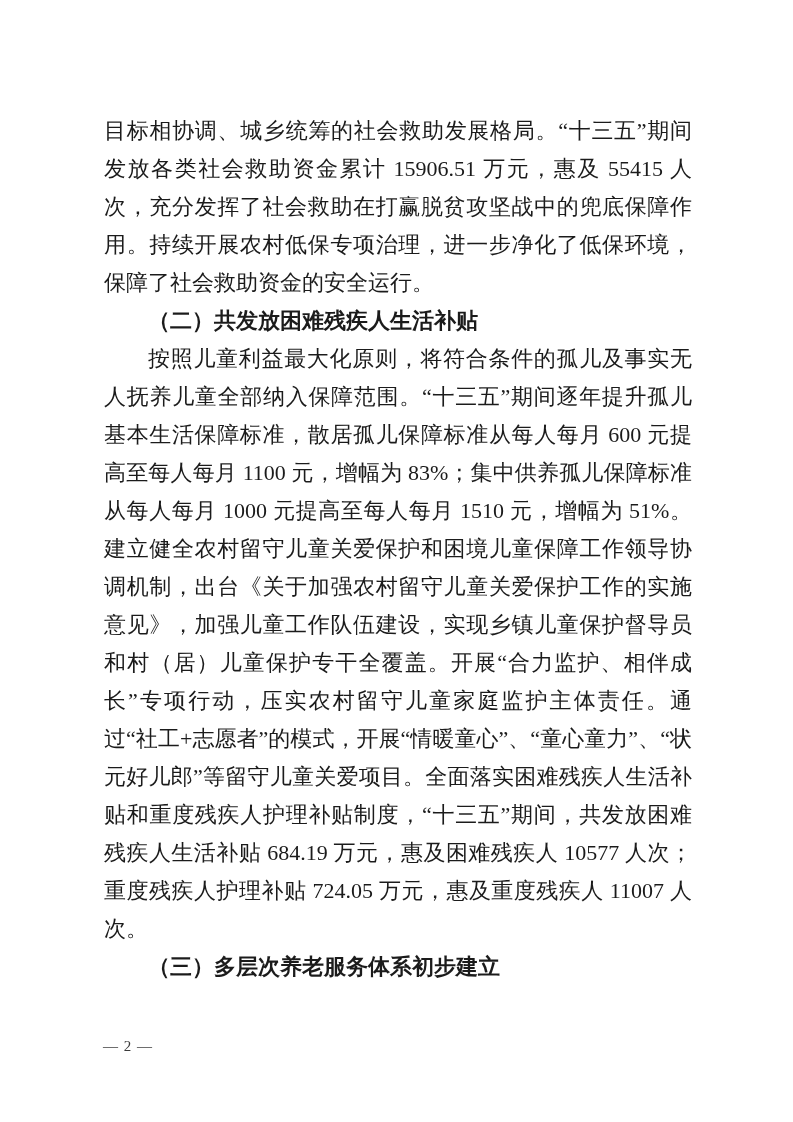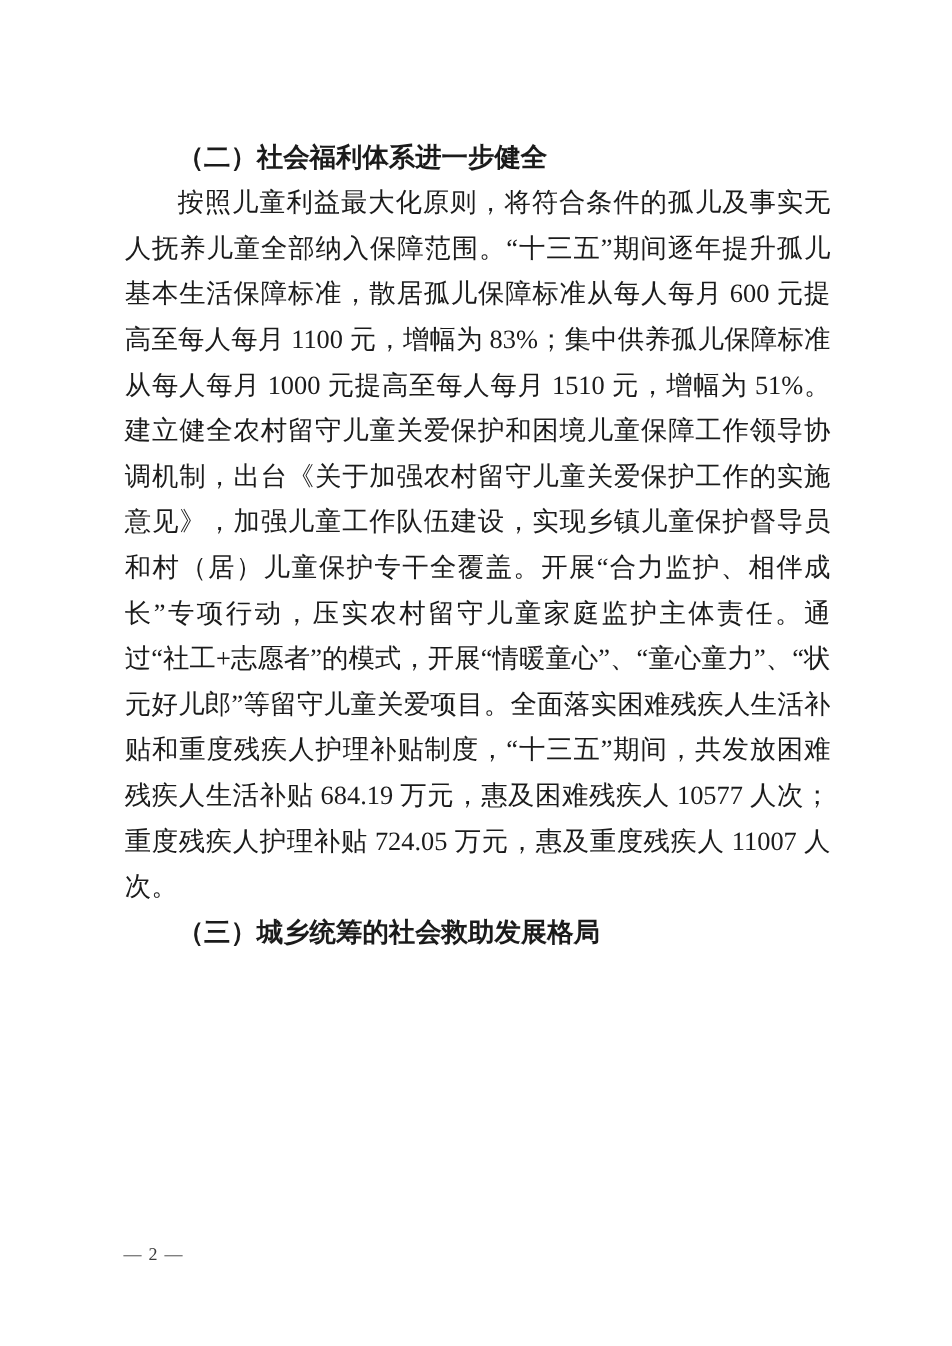--- a/index.html
+++ b/index.html
@@ -57,18 +57,19 @@
     color: #3a3a3a;
     letter-spacing: 1px;
     font-family: "Liberation Serif", "DejaVu Serif", serif;
   }
 </style>
 </head>
 <body>
 
 <div class="page">
   <div class="content" id="doc-body">
-      <h3 class="heading indent">（二）社会福利体系进一步健全</h3>
+      <p class="paragraph">目标相协调、城乡统筹的社会救助发展格局。“十三五”期间发放各类社会救助资金累计 15906.51 万元，惠及 55415 人次，充分发挥了社会救助在打赢脱贫攻坚战中的兜底保障作用。持续开展农村低保专项治理，进一步净化了低保环境，保障了社会救助资金的安全运行。</p>
+      <h3 class="heading indent">（二）共发放困难残疾人生活补贴</h3>
       <p class="paragraph indent">按照儿童利益最大化原则，将符合条件的孤儿及事实无人抚养儿童全部纳入保障范围。“十三五”期间逐年提升孤儿基本生活保障标准，散居孤儿保障标准从每人每月 600 元提高至每人每月 1100 元，增幅为 83%；集中供养孤儿保障标准从每人每月 1000 元提高至每人每月 1510 元，增幅为 51%。建立健全农村留守儿童关爱保护和困境儿童保障工作领导协调机制，出台《关于加强农村留守儿童关爱保护工作的实施意见》，加强儿童工作队伍建设，实现乡镇儿童保护督导员和村（居）儿童保护专干全覆盖。开展“合力监护、相伴成长”专项行动，压实农村留守儿童家庭监护主体责任。通过“社工+志愿者”的模式，开展“情暖童心”、“童心童力”、“状元好儿郎”等留守儿童关爱项目。全面落实困难残疾人生活补贴和重度残疾人护理补贴制度，“十三五”期间，共发放困难残疾人生活补贴 684.19 万元，惠及困难残疾人 10577 人次；重度残疾人护理补贴 724.05 万元，惠及重度残疾人 11007 人次。</p>
-      <h3 class="heading indent">（三）城乡统筹的社会救助发展格局</h3>
+      <h3 class="heading indent">（三）多层次养老服务体系初步建立</h3>
     </div>
   <div class="footer">— 2 —</div>
 </div>
 
 </body></html>

